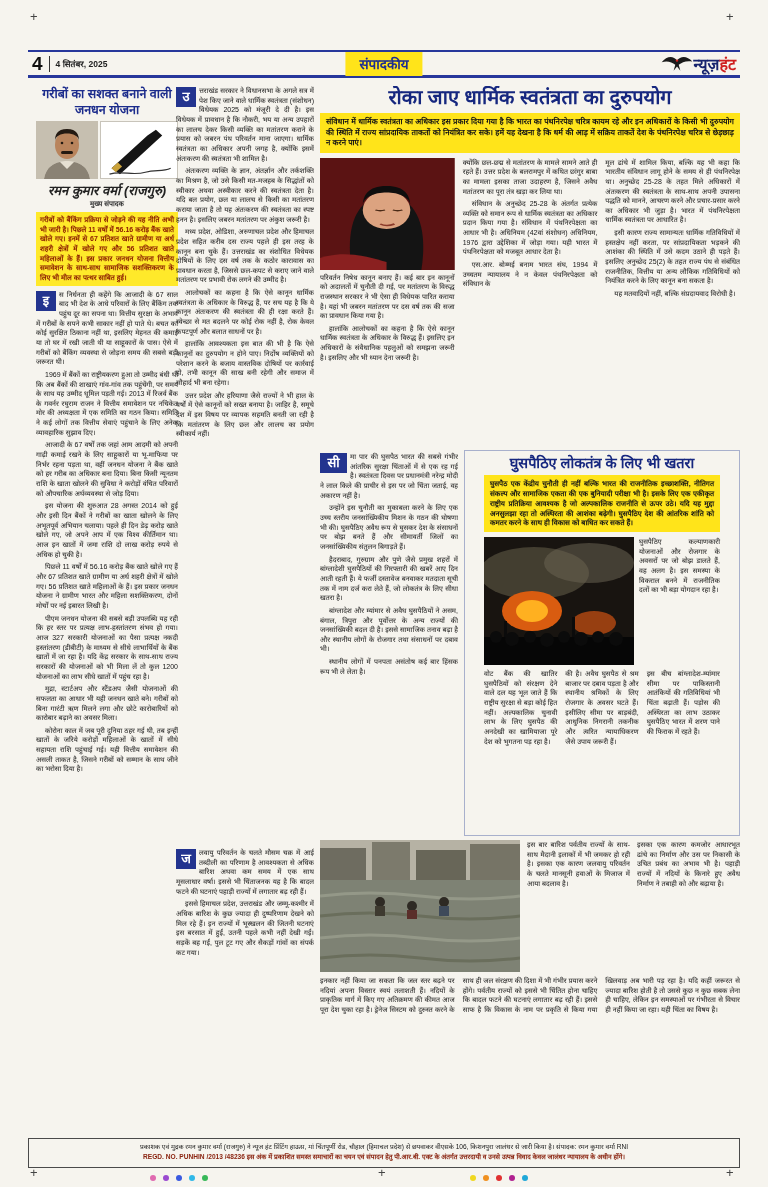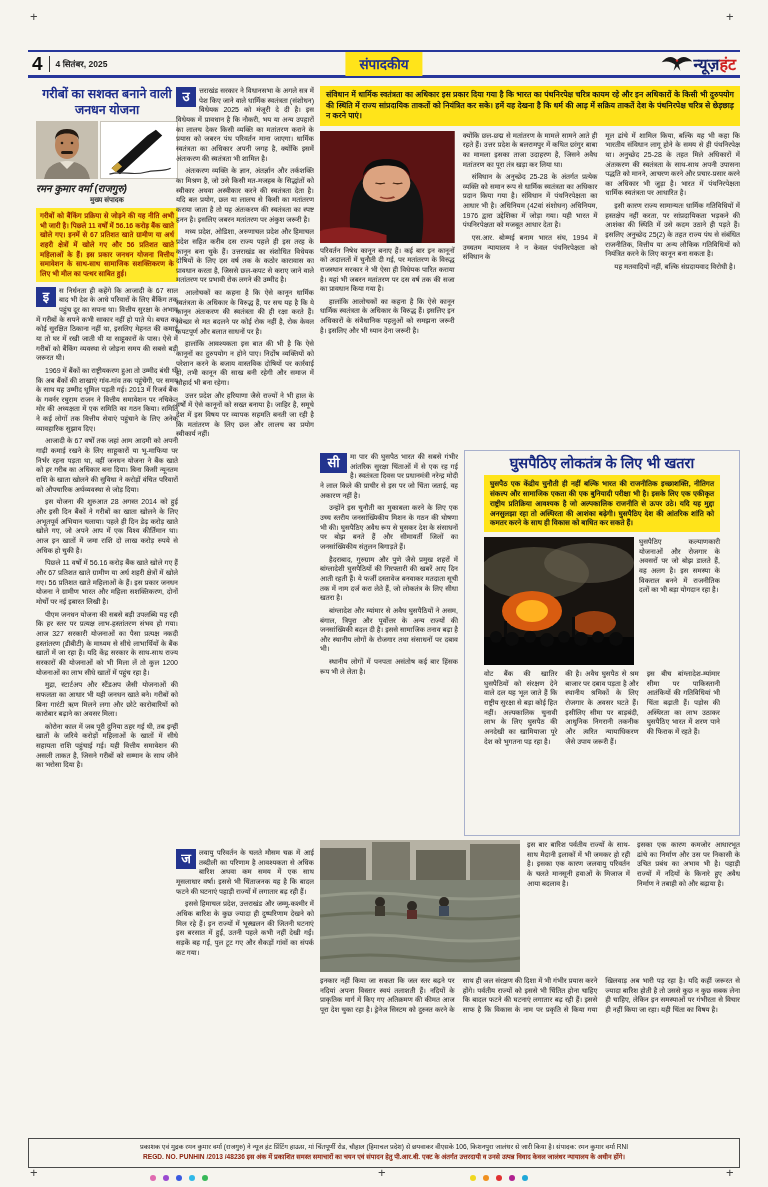--- a/index.html
+++ b/index.html
@@ -52,21 +52,21 @@
   .intro-yellow {
     background:#ffe41a; color:#141414; font-weight:bold; font-size:7.8px;
     line-height:1.35; text-align:justify; padding:4px 6px; margin-bottom:5px;
   }
 
   
   .col1 { left:36px; top:86px; width:142px; height:1046px; overflow:hidden; }
   .author-row { display:flex; gap:2px; height:58px; margin-bottom:2px; }
   .author-photo { width:62px; height:58px; display:block; }
   .author-pen { flex:1; height:58px; background:#fff; border:1px solid #c8c4ba; display:block; }
-  .author-name { font-size:10px; font-weight:bold; font-style:italic; color:#222; }
+  .author-name { font-size:13px; font-weight:bold; font-style:italic; text-align:center; color:#222; }
   .author-title { font-size:7px; font-weight:bold; text-align:center; color:#333; margin-bottom:4px; }
 
   .col2a { left:176px; top:86px; width:138px; height:758px; overflow:hidden; }
   .col2b { left:176px; top:848px; width:138px; height:284px; overflow:hidden; }
 
   .religious { left:320px; top:86px; width:420px; height:358px; overflow:hidden; }
   .cols3 { display:flex; gap:8px; overflow:hidden; }
   .cols3 > div { flex:1; min-width:0; }
   .religious .cols3 { height:276px; }
   .woman-img { width:100%; height:112px; display:block; margin-bottom:3px; }
@@ -168,20 +168,21 @@
     <p class="ind">हालांकि आवश्यकता इस बात की भी है कि ऐसे कानूनों का दुरुपयोग न होने पाए। निर्दोष व्यक्तियों को परेशान करने के बजाय वास्तविक दोषियों पर कार्रवाई हो, तभी कानून की साख बनी रहेगी और समाज में सौहार्द भी बना रहेगा।</p>
     <p class="ind">उत्तर प्रदेश और हरियाणा जैसे राज्यों ने भी हाल के वर्षों में ऐसे कानूनों को सख्त बनाया है। जाहिर है, समूचे देश में इस विषय पर व्यापक सहमति बनती जा रही है कि मतांतरण के लिए छल और लालच का प्रयोग स्वीकार्य नहीं।</p>
   </div>
 
   <div class="abs col2b body-text">
     <p><span class="dropcap">ज</span><span>लवायु परिवर्तन के चलते मौसम चक्र में आई तब्दीली का परिणाम है आवश्यकता से अधिक बारिश अथवा कम समय में एक साथ मूसलाधार वर्षा। इससे भी चिंताजनक यह है कि बादल फटने की घटनाएं पहाड़ी राज्यों में लगातार बढ़ रही हैं।</span></p>
     <p class="ind">इससे हिमाचल प्रदेश, उत्तराखंड और जम्मू-कश्मीर में अधिक बारिश के कुछ ज्यादा ही दुष्परिणाम देखने को मिल रहे हैं। इन राज्यों में भूस्खलन की जितनी घटनाएं इस बरसात में हुईं, उतनी पहले कभी नहीं देखी गईं। सड़कें बह गईं, पुल टूट गए और सैकड़ों गांवों का संपर्क कट गया।</p>
   </div>
 
   <div class="abs religious">
+    <div class="headline-main">रोका जाए धार्मिक स्वतंत्रता का दुरुपयोग</div>
     <div class="intro-yellow">संविधान में धार्मिक स्वतंत्रता का अधिकार इस प्रकार दिया गया है कि भारत का पंथनिरपेक्ष चरित्र कायम रहे और इन अधिकारों के किसी भी दुरुपयोग की स्थिति में राज्य सांप्रदायिक ताकतों को नियंत्रित कर सके। हमें यह देखना है कि धर्म की आड़ में सक्रिय ताकतें देश के पंथनिरपेक्ष चरित्र से छेड़छाड़ न करने पाएं।</div>
     <div class="cols3 body-text">
       <div>
         <svg class="woman-img" viewBox="0 0 85 112" preserveAspectRatio="none">
           <rect width="85" height="112" fill="#6e1616"></rect>
           <rect width="85" height="112" fill="#3a0d0d" opacity="0.35"></rect>
           <path d="M20 112 C16 70 22 40 42 36 C62 40 68 70 64 112 Z" fill="#141414"></path>
           <ellipse cx="42" cy="52" rx="15" ry="19" fill="#dca380"></ellipse>
           <path d="M27 48 C27 30 57 30 57 48 C57 38 54 28 42 28 C30 28 27 38 27 48 Z" fill="#0e0e0e"></path>
           <path d="M35 52 q3 1.5 6 0" stroke="#4a2a16" stroke-width="1.3" fill="none"></path>

